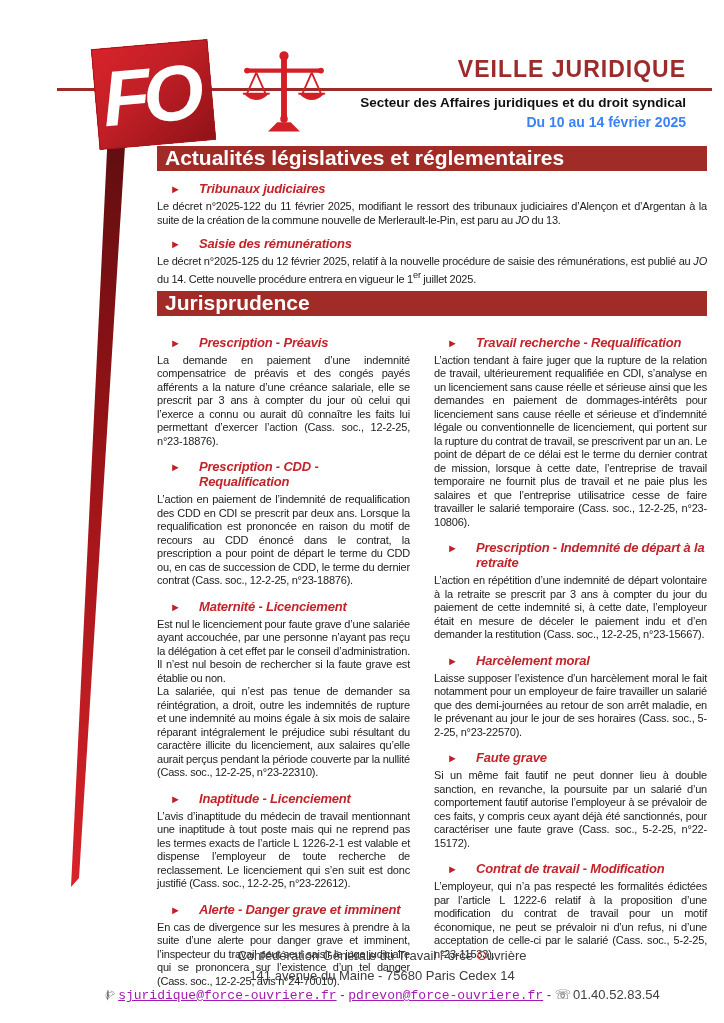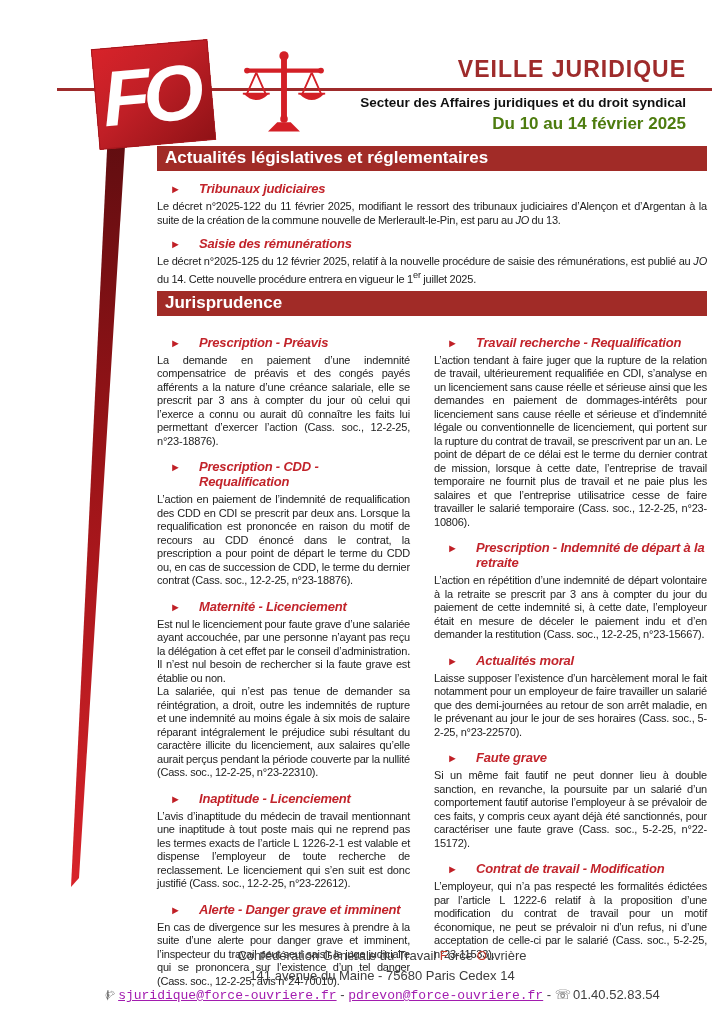--- a/index.html
+++ b/index.html
@@ -12,25 +12,25 @@
            background:linear-gradient(140deg,#d8232a 0%,#c01f26 45%,#8f1216 100%);
            transform:rotate(-5deg);display:flex;align-items:center;justify-content:center;
            box-shadow:0 0 0 1px #a5171d inset;}
   .fo-text{color:#fff;font-weight:bold;font-style:italic;font-size:78px;line-height:1;
            letter-spacing:-7px;padding-right:8px;}
   .pole{position:absolute;left:55px;top:130px;z-index:1;}
   .scales{position:absolute;left:242px;top:50px;z-index:2;}
   .hdr-title{position:absolute;top:56px;right:38px;font-size:23px;font-weight:bold;
              color:#9e2b2b;letter-spacing:1px;}
   .hdr-sub{position:absolute;top:95px;right:38px;font-size:13.5px;font-weight:bold;color:#111;}
-  .hdr-date{position:absolute;top:114px;right:38px;font-size:17px;font-weight:bold;color:#4d7c0f;}
+  .hdr-date{position:absolute;top:114px;right:38px;font-size:14px;font-weight:bold;color:#3b82f6;}
 
   
   .content{position:absolute;left:157px;top:146px;width:550px;z-index:2;}
-  .banner{background:#a12b27;color:#fff;font-weight:bold;font-size:17px;
+  .banner{background:#a12b27;color:#fff;font-weight:bold;font-size:21px;
           padding:4px 0 5px 8px;line-height:16px;}
   .banner + .hrow{margin-top:10px;}
   .hrow{display:flex;align-items:baseline;margin:9px 0 4px 2px;padding-left:11px;}
   .arrow{color:#c01f26;font-size:11px;width:29px;flex:0 0 29px;}
   .htext{font-style:italic;font-weight:bold;color:#c2242b;font-size:13px;letter-spacing:-0.2px;}
   .para{font-size:11px;line-height:13.5px;color:#222;text-align:justify;
         letter-spacing:-0.2px;word-spacing:-0.3px;margin:4px 0 0 0;hyphens:auto;}
   .para i{font-style:italic;}
   .cols{display:flex;margin-top:8px;}
   .col-left{width:253px;margin-right:24px;flex:0 0 253px;}
@@ -170,21 +170,21 @@
           <div class="hrow">
             <span class="arrow">►</span>
             <span class="htext">Prescription - Indemnité de départ à la retraite</span>
           </div>
           <p class="para">L’action en répétition d’une indemnité de départ volontaire à la retraite se prescrit par 3 ans à compter du jour du paiement de cette indemnité si, à cette date, l’employeur était en mesure de déceler le paiement indu et d’en demander la restitution (Cass. soc., 12-2-25, n°23-15667).</p>
         </div>
 
         <div class="jitem">
           <div class="hrow">
             <span class="arrow">►</span>
-            <span class="htext">Actualités moral</span>
+            <span class="htext">Harcèlement moral</span>
           </div>
           <p class="para">Laisse supposer l’existence d’un harcèlement moral le fait notamment pour un employeur de faire travailler un salarié que des demi-journées au retour de son arrêt maladie, en le prévenant au jour le jour de ses horaires (Cass. soc., 5-2-25, n°23-22570).</p>
         </div>
 
         <div class="jitem">
           <div class="hrow">
             <span class="arrow">►</span>
             <span class="htext">Faute grave</span>
           </div>
           <p class="para">Si un même fait fautif ne peut donner lieu à double sanction, en revanche, la poursuite par un salarié d’un comportement fautif autorise l’employeur à se prévaloir de ces faits, y compris ceux ayant déjà été sanctionnés, pour caractériser une faute grave (Cass. soc., 5-2-25, n°22-15172).</p>

